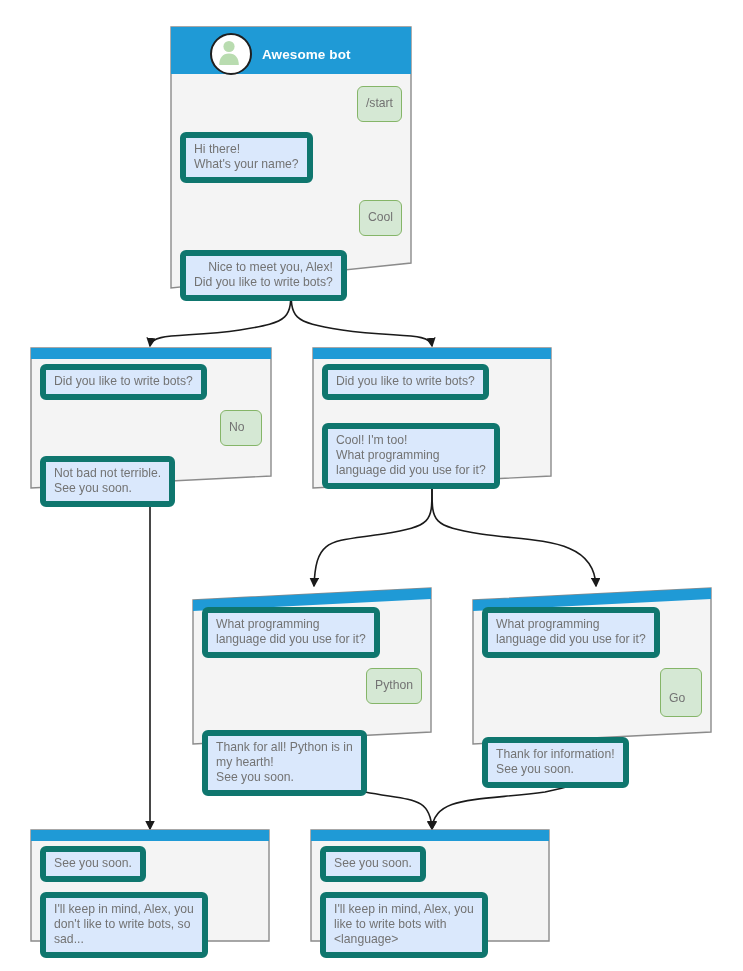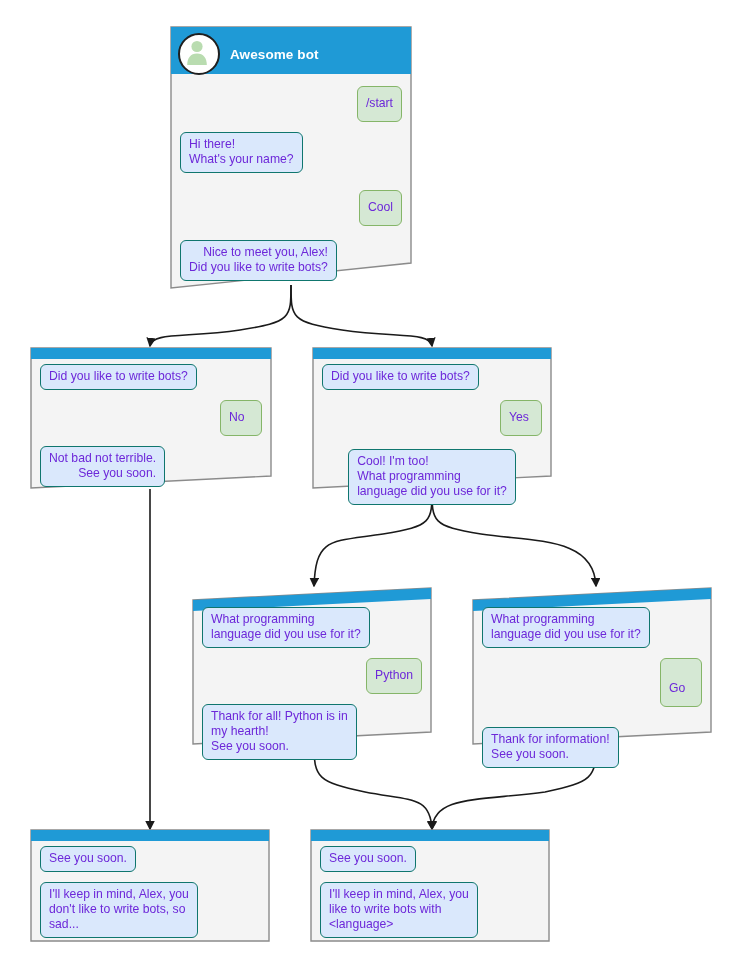--- a/index.html
+++ b/index.html
@@ -64,28 +64,28 @@
     padding: 0 10px;
   }
   .bubble-row { display: flex; margin-bottom: 10px; }
   .bubble-row.left  { justify-content: flex-start; }
   .bubble-row.right { justify-content: flex-end; }
   .bubble {
     border-radius: 6px;
     padding: 4px 8px 5px 8px;
     font-size: 12.2px;
     line-height: 15px;
-    color: #6d28d9;
+    color: #737373;
     white-space: pre-line;
     max-width: 205px;
     box-sizing: border-box;
   }
   .bubble.bot {
     background: #dae8fc;
-    border: 1px solid #0f766e;
+    border: 6px solid #0f766e;
   }
   .bubble.user {
     background: #d5e8d4;
     border: 1px solid #85b568;
     min-width: 42px;
     text-align: left;
   }
   #connectors {
     position: absolute;
     top: 0; left: 0;
@@ -123,21 +123,21 @@
       <path d="M 596 745 C 596 778 592 782 545 792 C 475 801 434 796 432 829"></path>
     </g>
   </svg>
 
   <div class="card-shell" style="left:170px; top:26px; width:242px; height:263px;">
     <svg class="card-svg" width="242" height="263" viewBox="0 0 242 263">
       <polygon points="1,1 241,1 241,237 1,262" fill="#f4f4f4" stroke="#8b8b8b" stroke-width="1.4"></polygon>
       <rect x="1" y="1" width="240" height="47" fill="#1f9ad6"></rect>
     </svg>
     <div class="card-body">
-      <div class="card-header" style="height:56px;">
+      <div class="card-header" style="height:56px;margin-left:32px;">
         <div class="avatar">
           <svg width="34" height="34" viewBox="0 0 34 34">
             <circle cx="17" cy="11.5" r="5.6" fill="#b9dcb0"></circle>
             <path d="M 17 18.5 C 10.6 18.5 7.2 23 7.2 30 L 26.8 30 C 26.8 23 23.4 18.5 17 18.5 Z" fill="#b9dcb0"></path>
           </svg>
         </div>
         <span class="card-title">Awesome bot</span>
       </div>
       <div class="chat" style="top:60px;">
         <div class="bubble-row right">
@@ -164,42 +164,39 @@
       <rect x="1" y="1" width="240" height="11" fill="#1f9ad6"></rect>
     </svg>
     <div class="card-body">
       <div class="chat" style="top:17px;">
         <div class="bubble-row left">
           <div class="bubble bot">Did you like to write bots?</div>
         </div>
         <div class="bubble-row right" style="margin-top:6px;">
           <div class="bubble user" style="padding-top:9px;padding-bottom:10px;">No</div>
         </div>
-        <div class="bubble-row left" style="margin-top:9px;text-align:right;">
+        <div class="bubble-row left" style="margin-top:9px;">
           <div class="bubble bot">Not bad not terrible.
 See you soon.</div>
         </div>
       </div>
     </div>
   </div>
 
   <div class="card-shell" style="left:312px; top:347px; width:240px; height:142px;">
     <svg class="card-svg" width="240" height="142" viewBox="0 0 240 142">
       <polygon points="1,1 239,1 239,129 1,141" fill="#f4f4f4" stroke="#8b8b8b" stroke-width="1.4"></polygon>
       <rect x="1" y="1" width="238" height="11" fill="#1f9ad6"></rect>
     </svg>
     <div class="card-body">
       <div class="chat" style="top:17px;">
         <div class="bubble-row left">
           <div class="bubble bot">Did you like to write bots?</div>
         </div>
-        <div class="bubble-row right" style="margin-top:6px;">
-          <div class="bubble user" style="padding-top:9px;padding-bottom:10px;">Yes</div>
-        </div>
-        <div class="bubble-row left" style="margin-top:13px;justify-content:center;">
+        <div class="bubble-row left" style="margin-top:23px;">
           <div class="bubble bot">Cool! I'm too!
 What programming
 language did you use for it?</div>
         </div>
       </div>
     </div>
   </div>
 
   <div class="card-shell" style="left:192px; top:587px; width:240px; height:158px;">
     <svg class="card-svg" width="240" height="158" viewBox="0 0 240 158">
@@ -208,21 +205,21 @@
     </svg>
     <div class="card-body">
       <div class="chat" style="top:20px;">
         <div class="bubble-row left">
           <div class="bubble bot">What programming
 language did you use for it?</div>
         </div>
         <div class="bubble-row right" style="margin-top:9px;">
           <div class="bubble user" style="padding-top:9px;padding-bottom:10px;">Python</div>
         </div>
-        <div class="bubble-row left" style="margin-top:10px;">
+        <div class="bubble-row left" style="margin-top:26px;">
           <div class="bubble bot">Thank for all! Python is in
 my hearth!
 See you soon.</div>
         </div>
       </div>
     </div>
   </div>
 
   <div class="card-shell" style="left:472px; top:587px; width:240px; height:158px;">
     <svg class="card-svg" width="240" height="158" viewBox="0 0 240 158">

